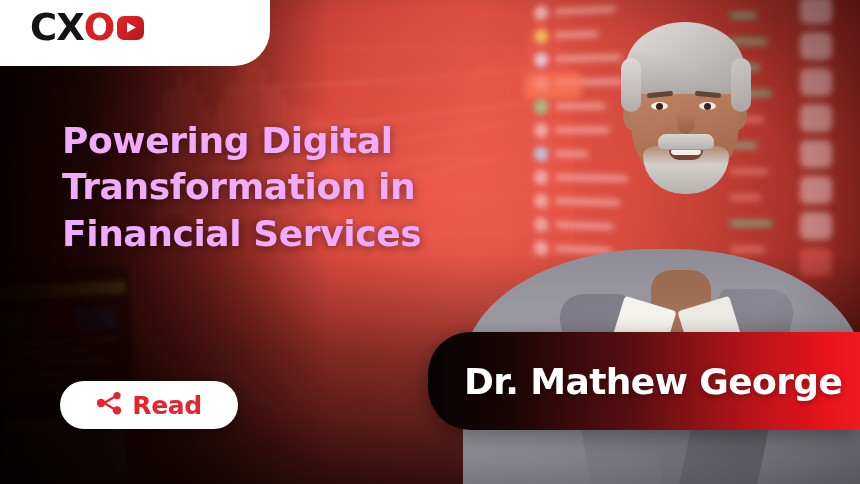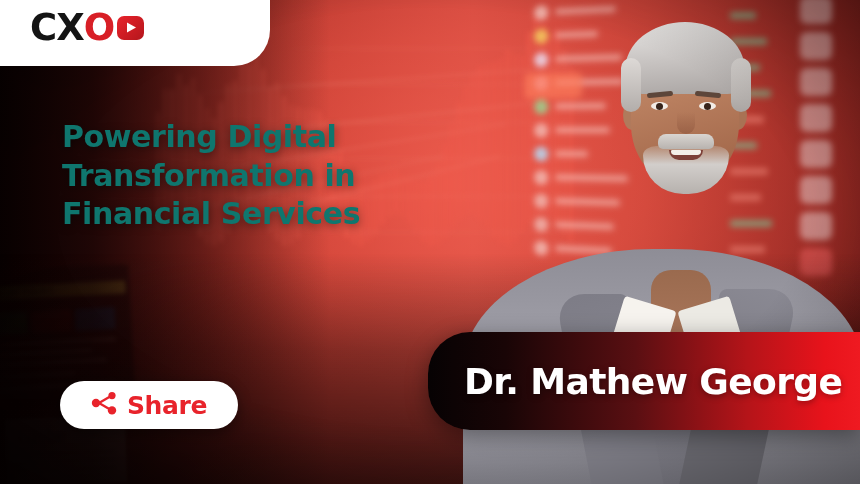--- a/index.html
+++ b/index.html
@@ -189,22 +189,22 @@
     font-family:"DejaVu Sans", sans-serif; font-weight:bold; font-size:42px;
     letter-spacing:-1.5px; line-height:1;
     background: linear-gradient(90deg,#e01f26 0%, #d01d24 38%, #7e1216 62%, #1a1a1a 88%);
     -webkit-background-clip:text; background-clip:text; color:transparent;
   }
 
   
   .headline {
     position:absolute; left:62px; top:118px; width:430px;
     font-family:"DejaVu Sans", sans-serif;
-    font-weight:bold; font-size:30px; line-height:1.29;
-    color:#0f766e; letter-spacing:-0.4px;
+    font-weight:bold; font-size:36px; line-height:1.29;
+    color:#f0abfc; letter-spacing:-0.4px;
     text-shadow: 0 2px 10px rgba(0,0,0,.45);
     z-index:6;
   }
   .subhead {
     position:absolute; left:62px; top:238px; width:340px;
     font-family:"DejaVu Sans", sans-serif;
     font-weight:normal; font-size:23px; line-height:1.45;
     color:#f2eeee; letter-spacing:-0.2px;
     text-shadow: 0 2px 9px rgba(0,0,0,.45);
     z-index:6;
@@ -473,20 +473,20 @@
   <div class="share-btn">
     <span>
       <svg width="27" height="24" viewBox="0 0 27 24" aria-hidden="true">
         <line x1="8" y1="12" x2="20" y2="5" stroke="#e8232b" stroke-width="2.4"></line>
         <line x1="8" y1="12" x2="20" y2="19" stroke="#e8232b" stroke-width="2.4"></line>
         <circle cx="5" cy="12" r="4.2" fill="#e8232b"></circle>
         <circle cx="21" cy="4.6" r="3.6" fill="#e8232b"></circle>
         <circle cx="21" cy="19.4" r="4.2" fill="#e8232b"></circle>
       </svg>
     </span>
-    <span class="share-label">Share</span>
+    <span class="share-label">Read</span>
   </div>
 
   <div class="name-banner">
     <span class="name-text">Dr. Mathew George</span>
   </div>
 
 </div>
 
 </body></html>

